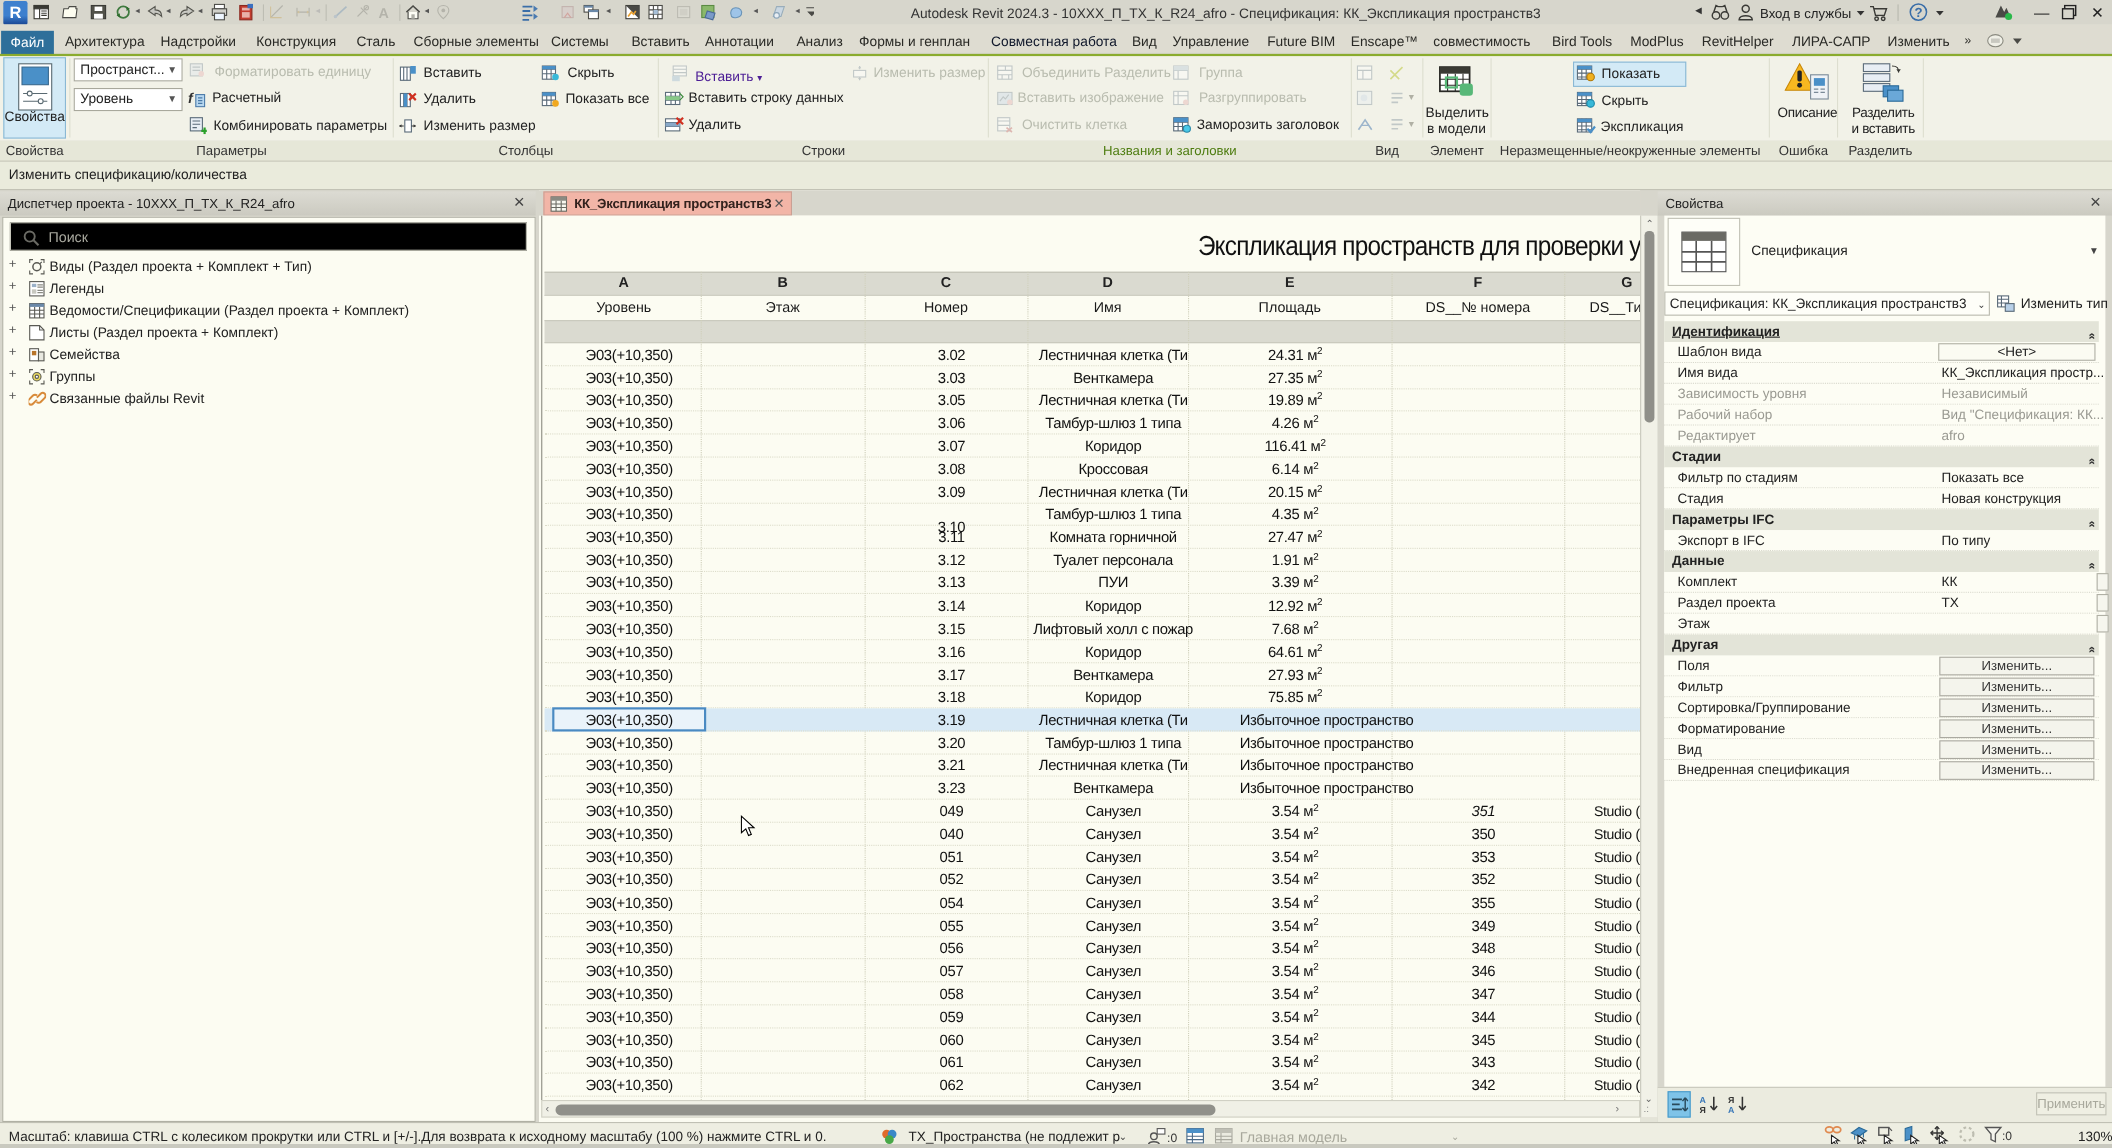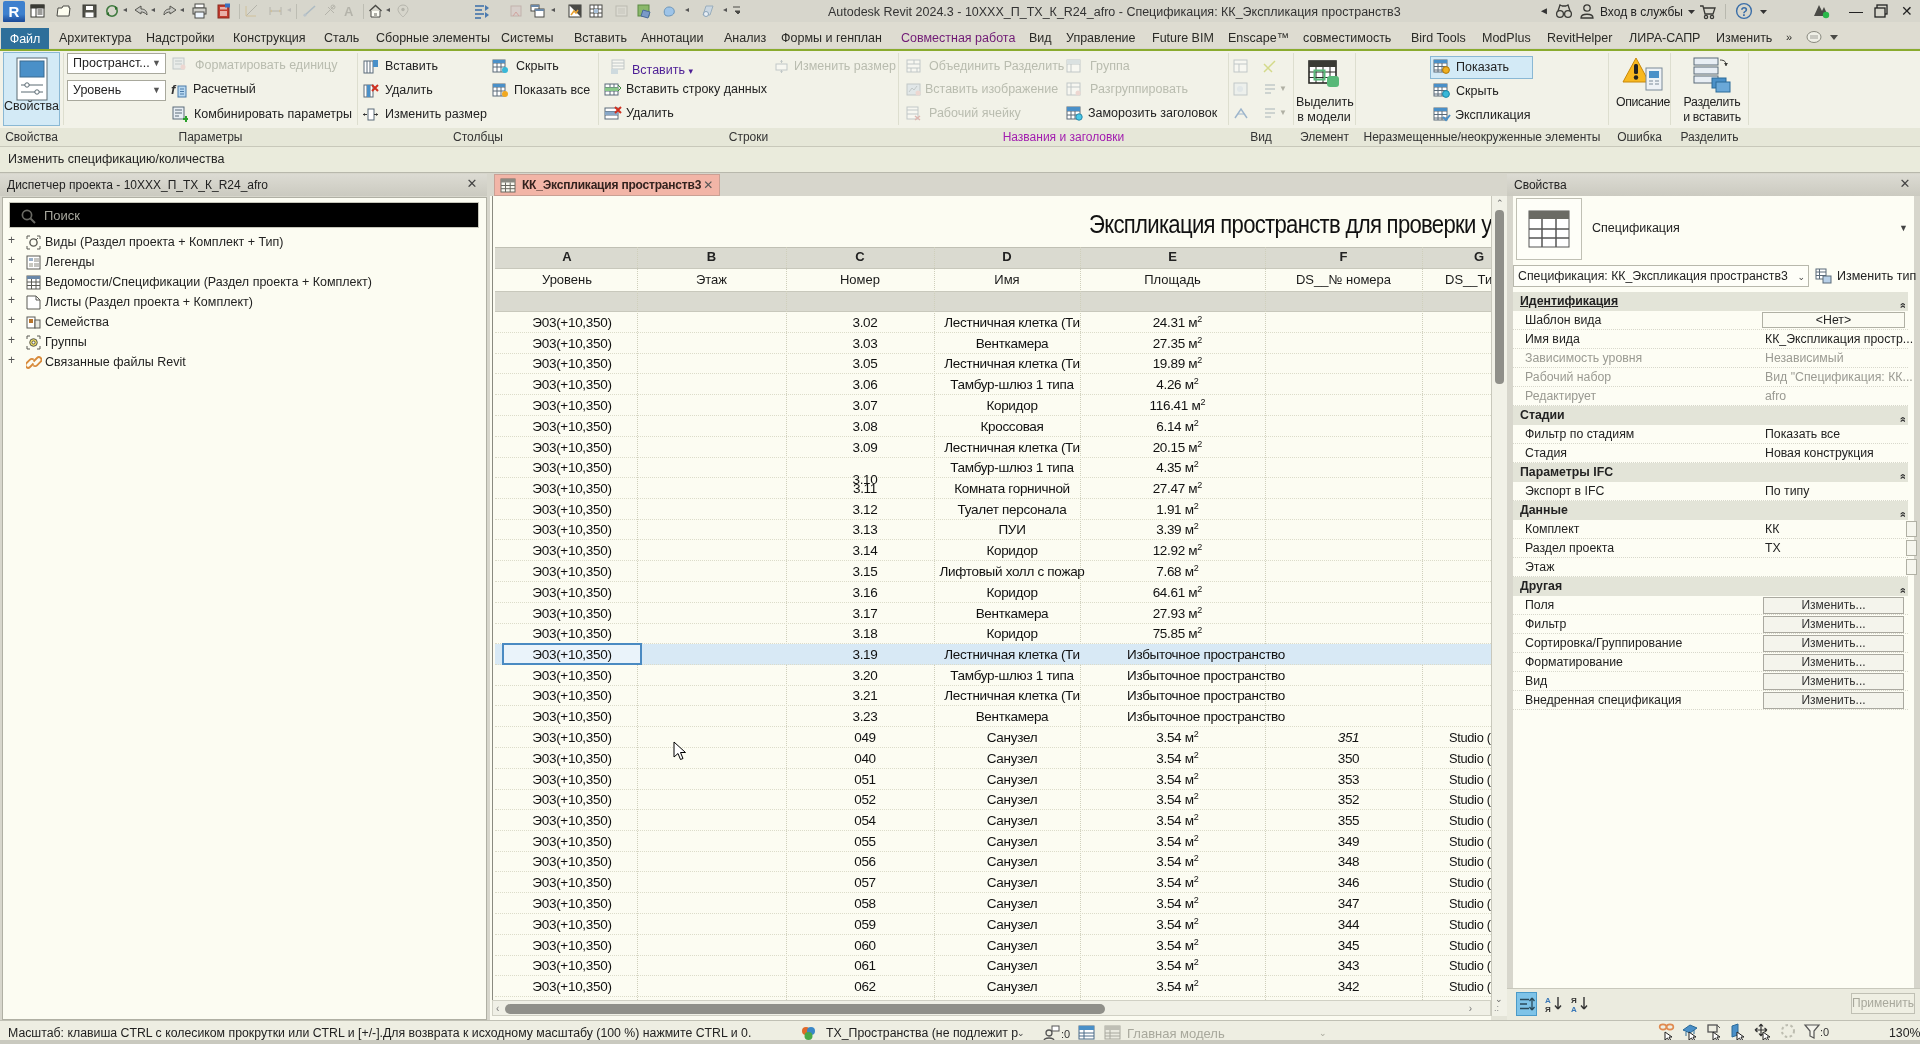--- a/index.html
+++ b/index.html
@@ -234,21 +234,21 @@
   <div class="abs" style="left:59px;top:9px;font-size:12.5px;color:#2a2a26;">Архитектура</div>
   <div class="abs" style="left:146px;top:9px;font-size:12.5px;color:#2a2a26;">Надстройки</div>
   <div class="abs" style="left:233px;top:9px;font-size:12.5px;color:#2a2a26;">Конструкция</div>
   <div class="abs" style="left:324px;top:9px;font-size:12.5px;color:#2a2a26;">Сталь</div>
   <div class="abs" style="left:376px;top:9px;font-size:12.5px;color:#2a2a26;">Сборные элементы</div>
   <div class="abs" style="left:501px;top:9px;font-size:12.5px;color:#2a2a26;">Системы</div>
   <div class="abs" style="left:574px;top:9px;font-size:12.5px;color:#2a2a26;">Вставить</div>
   <div class="abs" style="left:641px;top:9px;font-size:12.5px;color:#2a2a26;">Аннотации</div>
   <div class="abs" style="left:724px;top:9px;font-size:12.5px;color:#2a2a26;">Анализ</div>
   <div class="abs" style="left:781px;top:9px;font-size:12.5px;color:#2a2a26;">Формы и генплан</div>
-  <div class="abs" style="left:901px;top:9px;font-size:12.5px;color:#701a75;">Совместная работа</div>
+  <div class="abs" style="left:901px;top:9px;font-size:12.5px;color:#0f172a;">Совместная работа</div>
   <div class="abs" style="left:1029px;top:9px;font-size:12.5px;color:#2a2a26;">Вид</div>
   <div class="abs" style="left:1066px;top:9px;font-size:12.5px;color:#2a2a26;">Управление</div>
   <div class="abs" style="left:1152px;top:9px;font-size:12.5px;color:#2a2a26;">Future BIM</div>
   <div class="abs" style="left:1228px;top:9px;font-size:12.5px;color:#2a2a26;">Enscape™</div>
   <div class="abs" style="left:1303px;top:9px;font-size:12.5px;color:#2a2a26;">совместимость</div>
   <div class="abs" style="left:1411px;top:9px;font-size:12.5px;color:#2a2a26;">Bird Tools</div>
   <div class="abs" style="left:1482px;top:9px;font-size:12.5px;color:#2a2a26;">ModPlus</div>
   <div class="abs" style="left:1547px;top:9px;font-size:12.5px;color:#2a2a26;">RevitHelper</div>
   <div class="abs" style="left:1629px;top:9px;font-size:12.5px;color:#2a2a26;">ЛИРА-САПР</div>
   <div class="abs" style="left:1716px;top:9px;font-size:12.5px;color:#2a2a26;">Изменить</div>
@@ -364,21 +364,21 @@
       <rect x="1" y="2" width="13" height="11" fill="#c8d8e8" stroke="#7a8a98"></rect>
       <path d="M3 10l3-4 2 2 3-4" stroke="#7a8a98" fill="none"></path>
       <circle cx="12" cy="11" r="2.5" fill="#e8b0b0"></circle>
     </svg>
   <div class="abs" style="left:925px;top:31px;font-size:12.5px;color:#b9bcaf;">Вставить  изображение</div>
   <svg class="abs" style="left:906px;top:55px;" width="16" height="15" viewBox="0 0 16 15" opacity="0.4">
       <rect x="1" y="1" width="11" height="12" fill="#fff" stroke="#7a8a98"></rect>
       <path d="M1 4h11M1 8h11" stroke="#7a8a98"></path>
       <path d="M9 10l5 4M14 10l-5 4" stroke="#c06060" stroke-width="1.5"></path>
     </svg>
-  <div class="abs" style="left:929px;top:55px;font-size:12.5px;color:#b9bcaf;">Рабочий  ячейку</div>
+  <div class="abs" style="left:929px;top:55px;font-size:12.5px;color:#b9bcaf;">Очистить  клетка</div>
   <svg class="abs" style="left:1066px;top:8px;" width="16" height="15" viewBox="0 0 16 15" opacity="0.4">
       <rect x="1" y="1" width="13" height="12" fill="#fff" stroke="#7a8a98"></rect>
       <path d="M1 5h13M5 1v12" stroke="#7a8a98"></path>
       <rect x="1" y="1" width="13" height="4" fill="#b8c8d8"></rect>
     </svg>
   <div class="abs" style="left:1090px;top:8px;font-size:12.5px;color:#b9bcaf;">Группа</div>
   <svg class="abs" style="left:1066px;top:31px;" width="16" height="15" viewBox="0 0 16 15" opacity="0.4">
       <rect x="1" y="1" width="13" height="12" fill="#fff" stroke="#7a8a98"></rect>
       <path d="M1 5h13M5 1v12" stroke="#7a8a98"></path>
       <circle cx="12" cy="11" r="2.5" fill="#e8b0b0"></circle>
@@ -478,21 +478,21 @@
   <div class="abs" style="left:1355px;top:2px;width:1px;height:72px;background:#dddecf;"></div>
   <div class="abs" style="left:1608px;top:2px;width:1px;height:72px;background:#dddecf;"></div>
   <div class="abs" style="left:1670px;top:2px;width:1px;height:72px;background:#dddecf;"></div>
   <div class="abs" style="left:1748px;top:2px;width:1px;height:72px;background:#dddecf;"></div>
 </div>
 <div id="captionband">
   <div class="abs" style="left:3px;top:2px;width:57px;text-align:center;font-size:12px;color:#333;">Свойства</div>
   <div class="abs" style="left:64px;top:2px;width:293px;text-align:center;font-size:12px;color:#333;">Параметры</div>
   <div class="abs" style="left:358px;top:2px;width:240px;text-align:center;font-size:12px;color:#333;">Столбцы</div>
   <div class="abs" style="left:599px;top:2px;width:299px;text-align:center;font-size:12px;color:#333;">Строки</div>
-  <div class="abs" style="left:899px;top:2px;width:329px;text-align:center;font-size:12px;color:#a21caf;">Названия и заголовки</div>
+  <div class="abs" style="left:899px;top:2px;width:329px;text-align:center;font-size:12px;color:#4d7c0f;">Названия и заголовки</div>
   <div class="abs" style="left:1229px;top:2px;width:64px;text-align:center;font-size:12px;color:#333;">Вид</div>
   <div class="abs" style="left:1294px;top:2px;width:61px;text-align:center;font-size:12px;color:#333;">Элемент</div>
   <div class="abs" style="left:1356px;top:2px;width:252px;text-align:center;font-size:12px;color:#333;">Неразмещенные/неокруженные элементы</div>
   <div class="abs" style="left:1609px;top:2px;width:61px;text-align:center;font-size:12px;color:#333;">Ошибка</div>
   <div class="abs" style="left:1671px;top:2px;width:77px;text-align:center;font-size:12px;color:#333;">Разделить</div>
 </div>
 <div id="optionsbar">
     <div class="abs" style="left:8px;top:5px;font-size:12.5px;">Изменить спецификацию/количества</div>
   </div>
 <div id="browser">

